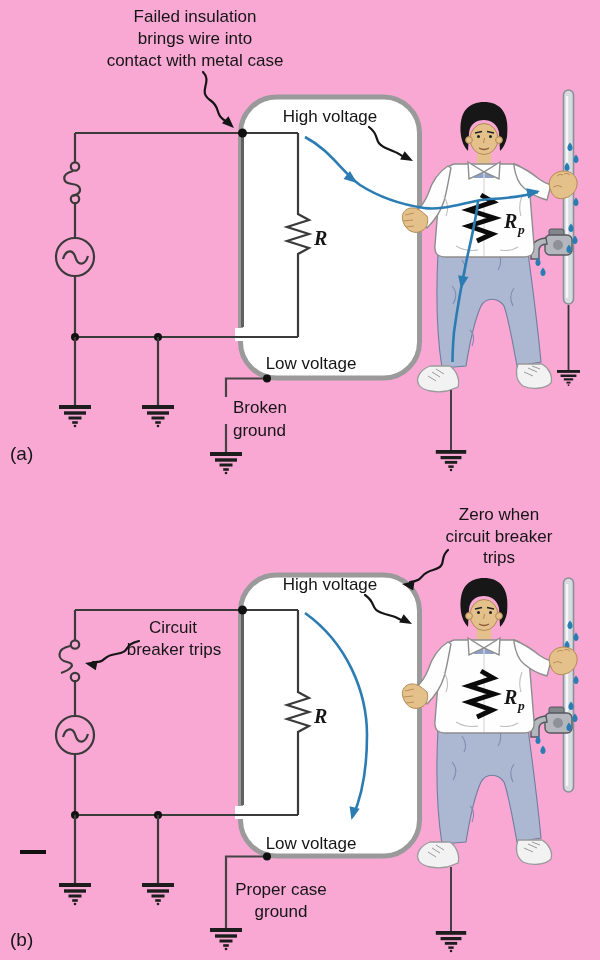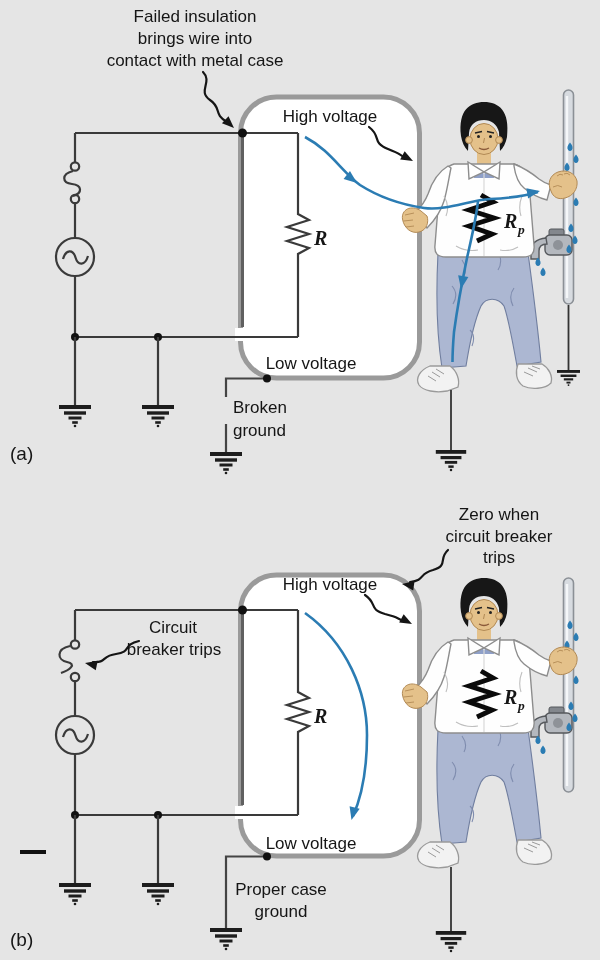--- a/index.html
+++ b/index.html
@@ -1,16 +1,16 @@
 <!DOCTYPE html>
 <html><head>
 <meta charset="utf-8">
 <style>
   html,body{margin:0;padding:0;background:#fff;}
-  .stage{position:relative;width:600px;height:960px;background:#e5e5e5;overflow:hidden;}
+  .stage{position:relative;width:600px;height:960px;background:#f9a8d4;overflow:hidden;}
   svg{display:block;}
   text{font-family:"Liberation Sans",sans-serif;fill:#151515;}
   .lbl{font-size:17px;}
   .panel-lbl{font-size:19px;}
   .math{font-family:"Liberation Serif",serif;font-style:italic;font-weight:600;font-size:20px;}
   .math-sub{font-family:"Liberation Serif",serif;font-style:italic;font-weight:600;font-size:13.5px;}
   .wire{stroke:#3a3a3a;stroke-width:2.2;fill:none;}
   .case{stroke:#9a9a9a;stroke-width:5;fill:#ffffff;}
   .blue{stroke:#2b7cb3;stroke-width:2.6;fill:none;}
   .ann{stroke:#151515;stroke-width:2.2;fill:none;stroke-linecap:round;}

